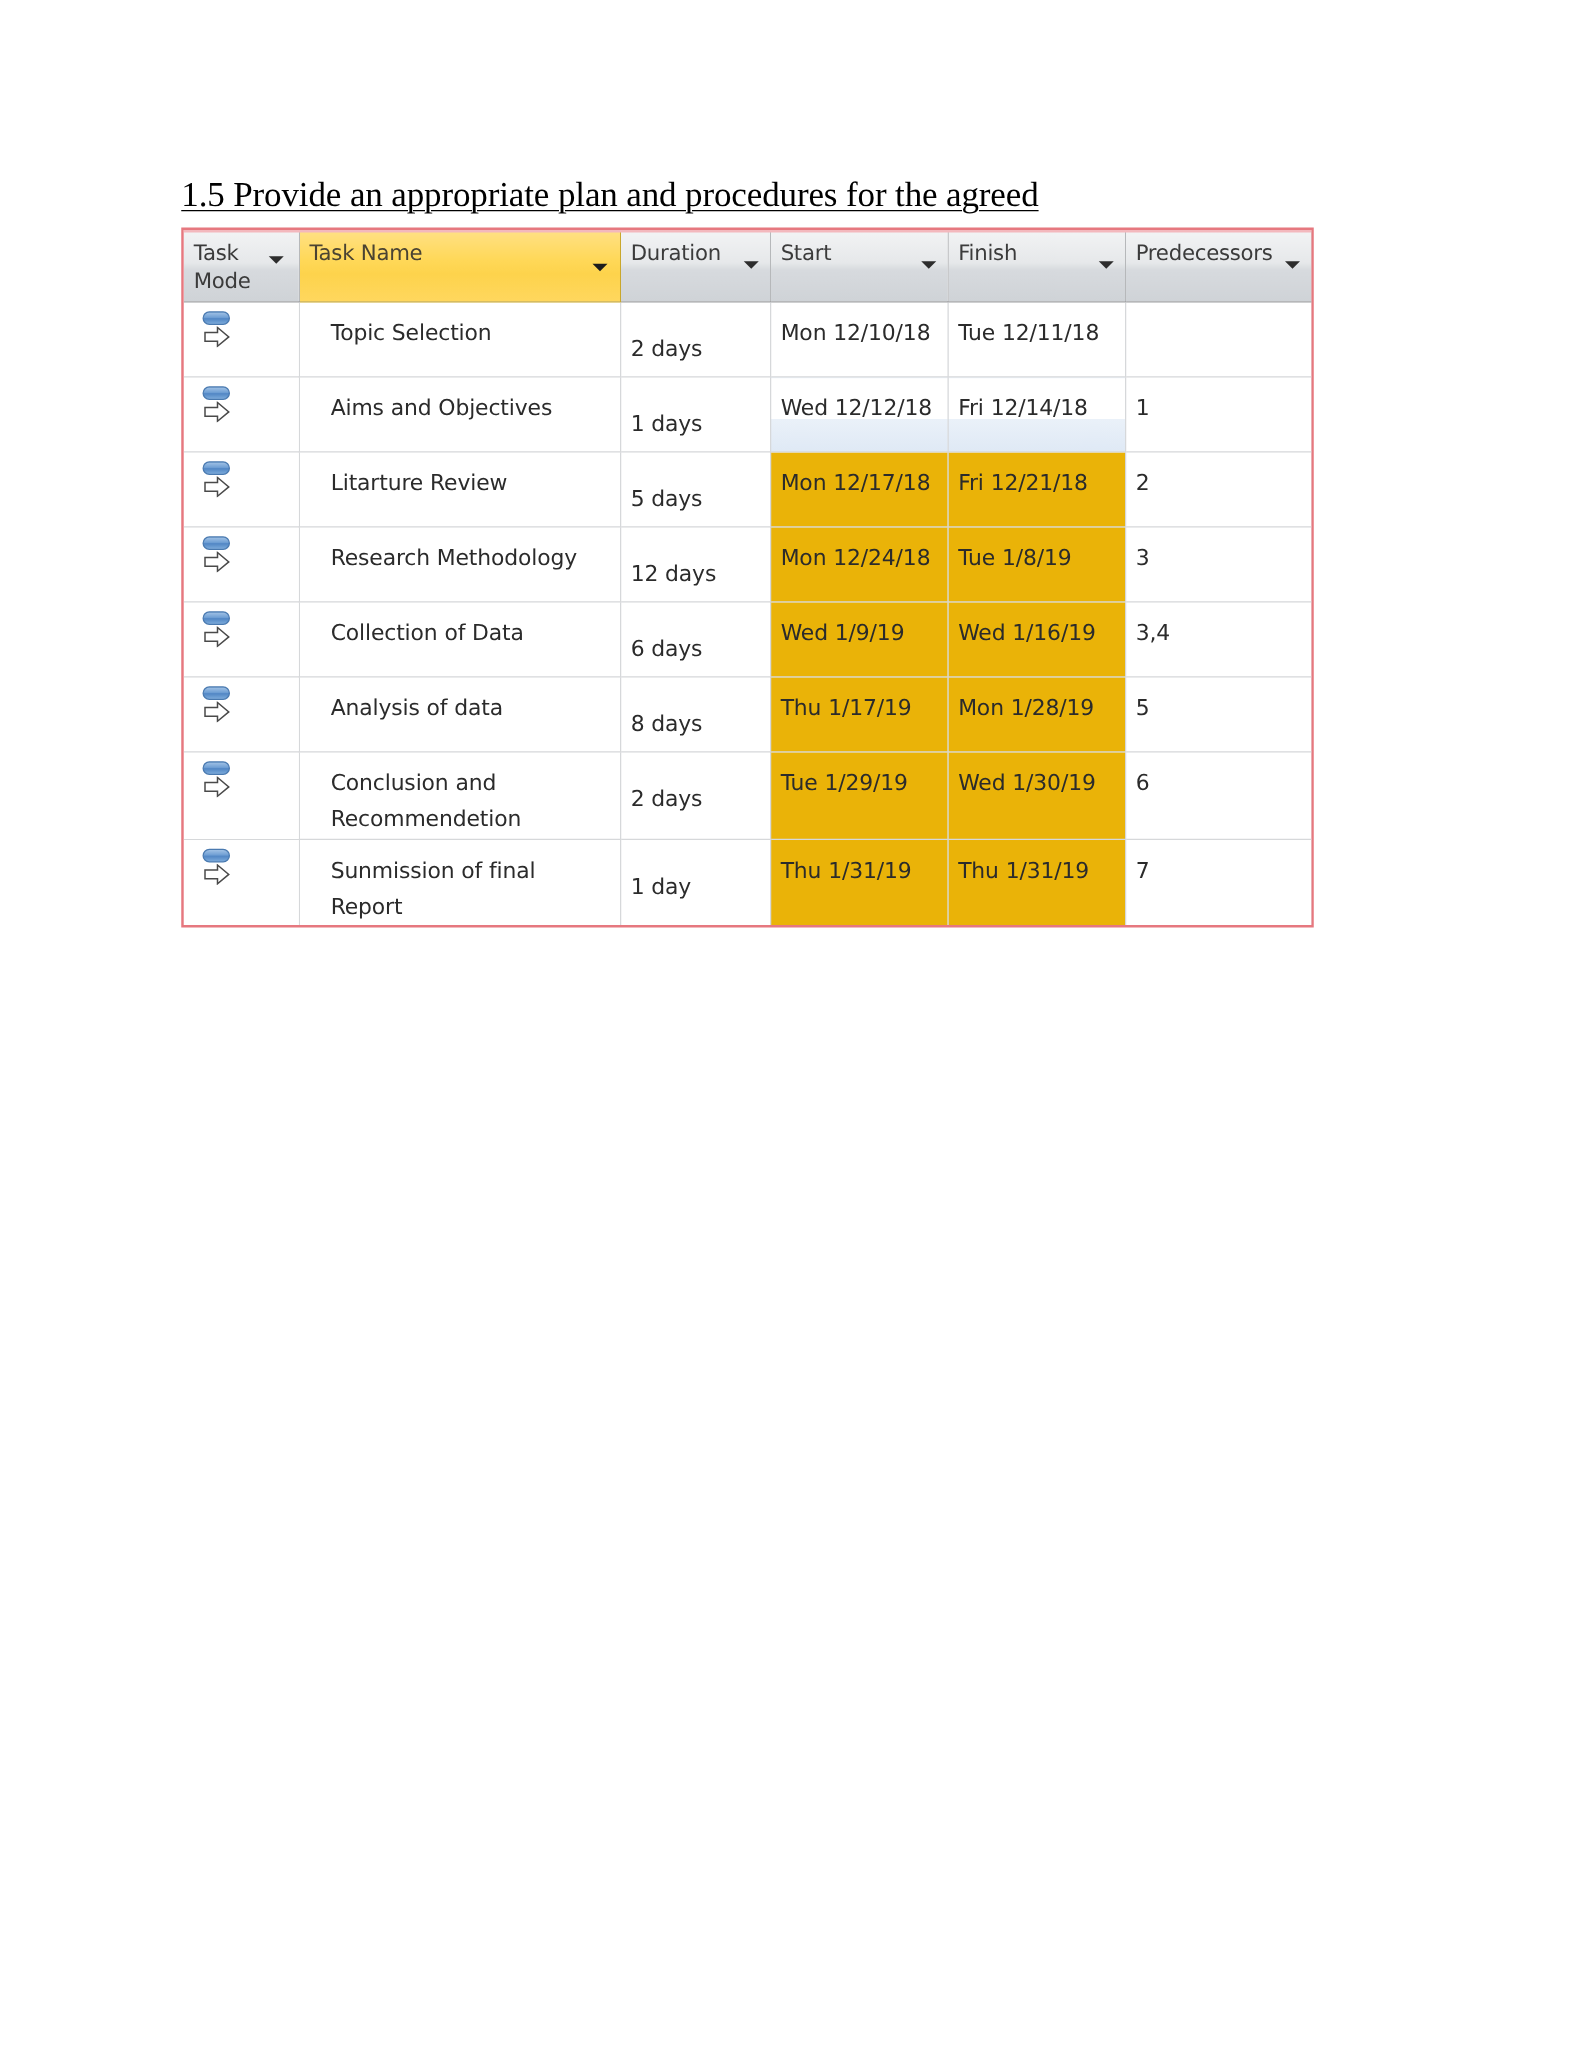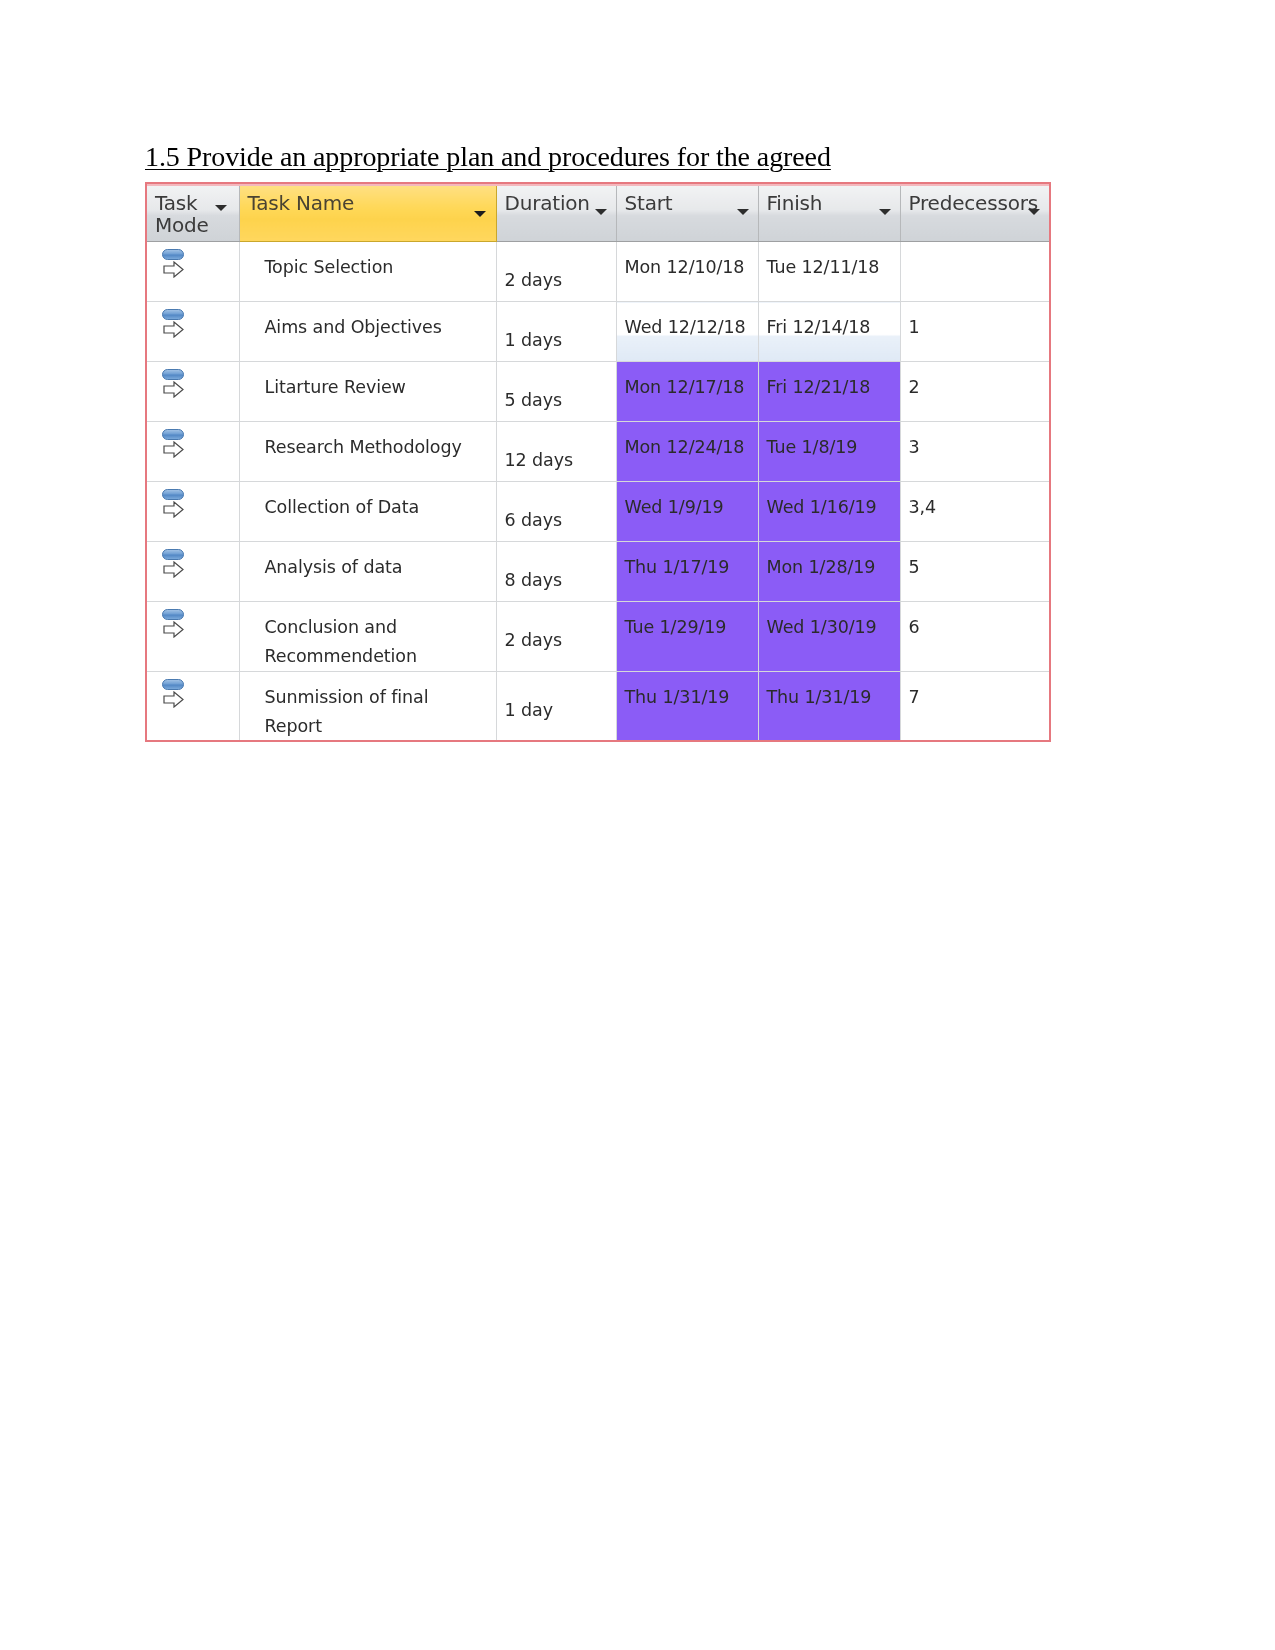--- a/index.html
+++ b/index.html
@@ -72,21 +72,21 @@
     vertical-align: top;
     border-right: 1px solid #b6b8ba;
     border-bottom: 1px solid #9ea0a2;
     background: linear-gradient(to bottom, #f2f3f4 0%, #e6e8ea 45%, #d7dade 55%, #cfd3d7 100%);
     position: relative;
     font-weight: normal;
   }
   thead th .hdr-label {
     display: block;
     text-align: left;
-    font-size: 20px;
+    font-size: 17px;
     color: #3b3b3b;
     font-weight: normal;
     padding: 7px 0 0 8px;
     line-height: 22px;
     letter-spacing: -0.2px;
   }
   thead th.col-taskmode .hdr-label {
     padding-right: 24px;
   }
   thead th.col-taskname {
@@ -132,21 +132,21 @@
     position: relative;
     border-right: 1px solid #d6d8da;
   }
   tbody td.cell-taskname { padding-left: 25px; padding-top: 11px; }
   tbody td.cell-duration { padding-left: 8px; padding-top: 24px; }
   tbody td.cell-start { padding-left: 8px; padding-top: 11px; margin-top: 32px; }
   tbody td.cell-finish { padding-left: 8px; padding-top: 11px; }
   tbody td.cell-pred  { padding-left: 8px; padding-top: 11px; }
 
   
-  tbody td.tint-full { background: #8b5cf6; }
+  tbody td.tint-full { background: #eab308; }
   tbody td.tint-half {
     background: linear-gradient(to bottom, #ffffff 0%, #ffffff 55%, #eaf1f9 56%, #dfe9f5 100%);
   }
 
   
   .taskmode-icon {
     position: absolute;
     left: 13px;
     top: 7px;
     width: 30px;

